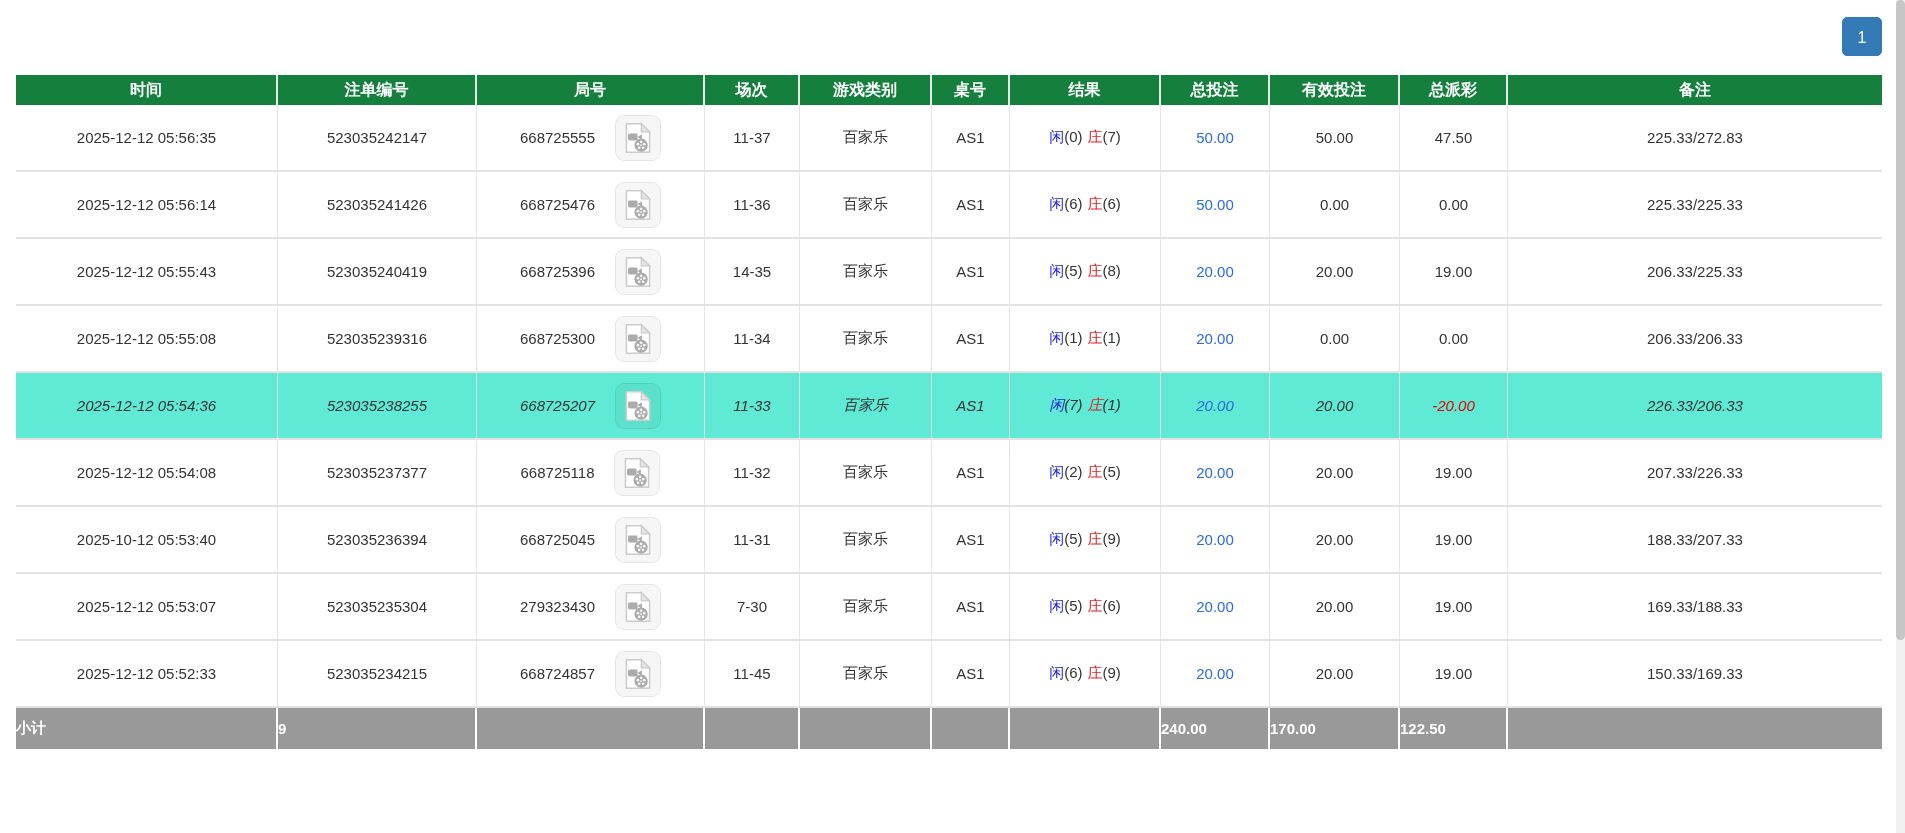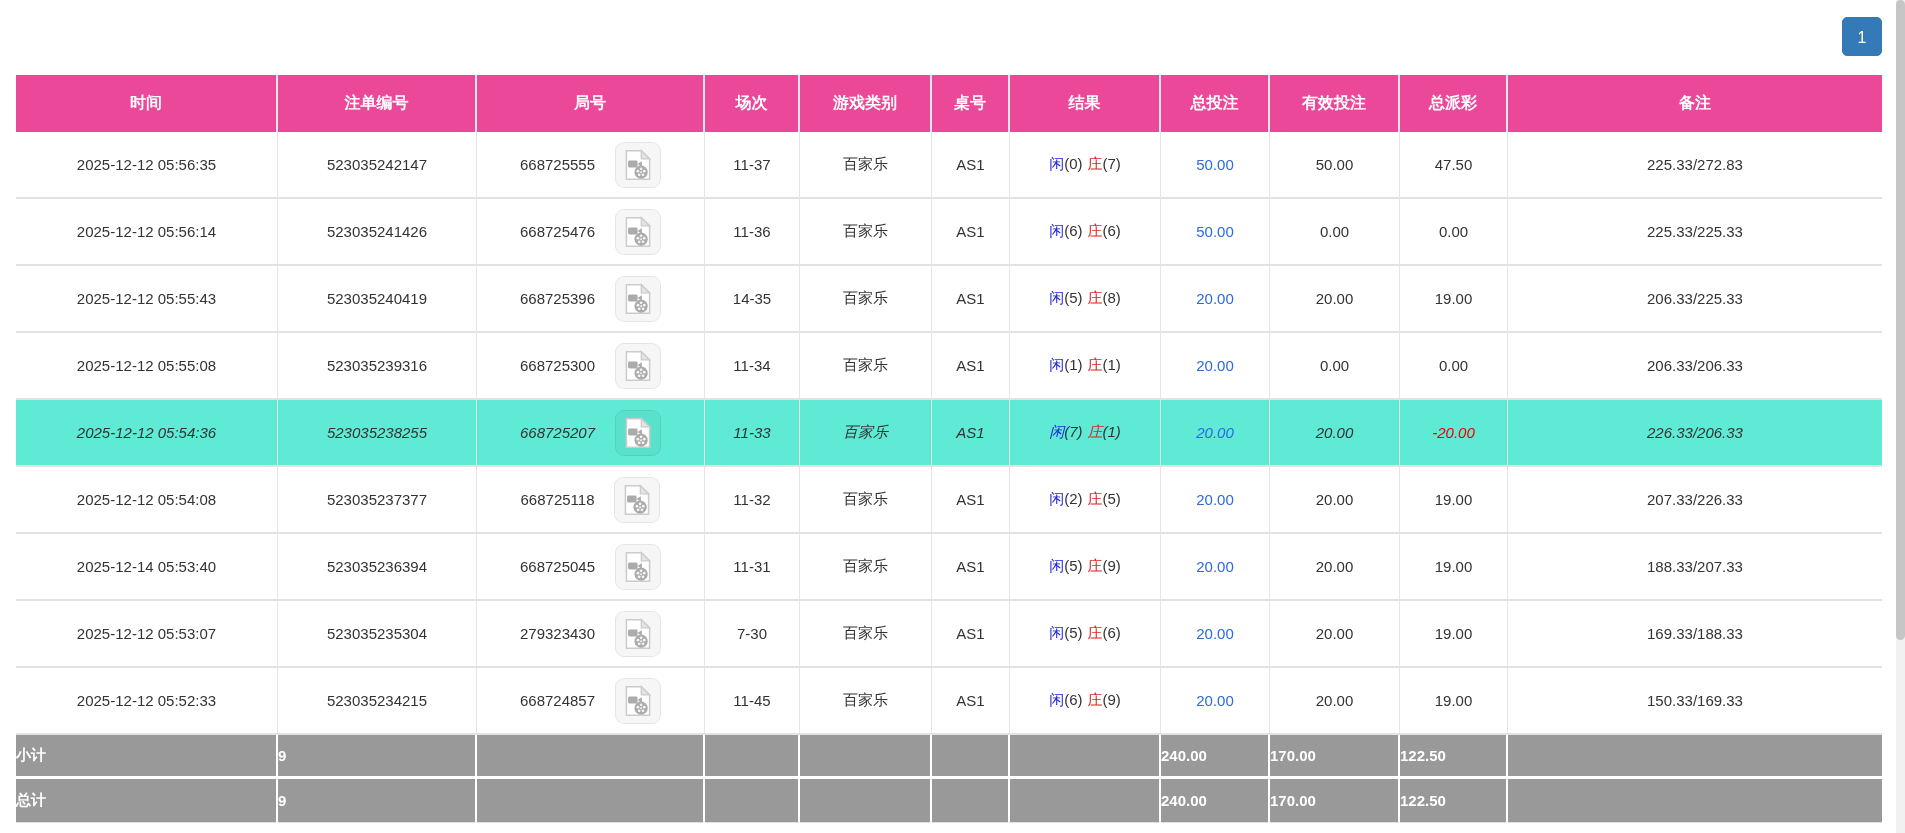--- a/index.html
+++ b/index.html
@@ -22,22 +22,22 @@
     cursor: pointer; user-select: none;
   }
 
   
   table.records {
     width: 1866px; margin-left: 16px; margin-top: 19px;
     table-layout: fixed; border-collapse: separate; border-spacing: 0;
     font-size: 15px; color: #333;
   }
   table.records th {
-    background: #ec4899; color: #fff; font-weight: bold; font-size: 16px;
-    height: 57px; text-align: center;
+    background: #15803d; color: #fff; font-weight: bold; font-size: 16px;
+    height: 30px; text-align: center;
     border-right: 2px solid #e8e8e8;
   }
   table.records th:last-child { border-right: none; }
   table.records tbody td {
     height: 67px; text-align: center; background: #fff;
     border-bottom: 2px solid #e2e2e2; border-right: 1px solid #e5e5e5;
     vertical-align: middle;
   }
   table.records tbody td:last-child { border-right: none; }
   table.records tbody tr.highlight td { background: #5eead4; font-style: italic; }
@@ -313,21 +313,21 @@
     <td><span>AS1</span></td>
     <td>
       <span class="res-player">闲</span><span>(2)</span><span class="res-gap"></span><span class="res-banker">庄</span><span>(5)</span>
     </td>
     <td><span class="bet-link">20.00</span></td>
     <td><span>20.00</span></td>
     <td><span class="payout-val">19.00</span></td>
     <td><span>207.33/226.33</span></td>
   </tr>
         <tr>
-    <td><span>2025-12-14 05:53:40</span></td>
+    <td><span>2025-10-12 05:53:40</span></td>
     <td><span>523035236394</span></td>
     <td>
       <span class="game-no-wrap">
         <span class="game-no-text">668725045</span>
         <span class="video-btn">
           <svg width="28" height="32" viewBox="0 0 25 29">
             <path d="M2 1.5 h13.5 l7.5 7.5 v18.5 h-21 z" fill="#ffffff" stroke="#cccccc" stroke-width="1.4"></path>
             <path d="M15.5 1.5 l7.5 7.5 h-7.5 z" fill="#e4e4e4" stroke="#cccccc" stroke-width="1.2"></path>
             <rect x="3.5" y="10.5" width="8.6" height="6.2" rx="1.3" fill="#ababab"></rect>
             <path d="M12 13.6 l4 -2.4 v4.8 z" fill="#ababab"></path>
@@ -429,32 +429,19 @@
     <td></td>
     <td></td>
     <td></td>
     <td></td>
     <td></td>
     <td><span>240.00</span></td>
     <td><span>170.00</span></td>
     <td><span>122.50</span></td>
     <td></td>
   </tr>
-        <tr class="summary last">
-    <td><span>总计</span></td>
-    <td><span>9</span></td>
-    <td></td>
-    <td></td>
-    <td></td>
-    <td></td>
-    <td></td>
-    <td><span>240.00</span></td>
-    <td><span>170.00</span></td>
-    <td><span>122.50</span></td>
-    <td></td>
-  </tr>
       </tfoot>
   </table>
 
   <div class="scrollbar-track">
     <div class="scrollbar-thumb"></div>
   </div>
 </div>
 
 </body></html>

